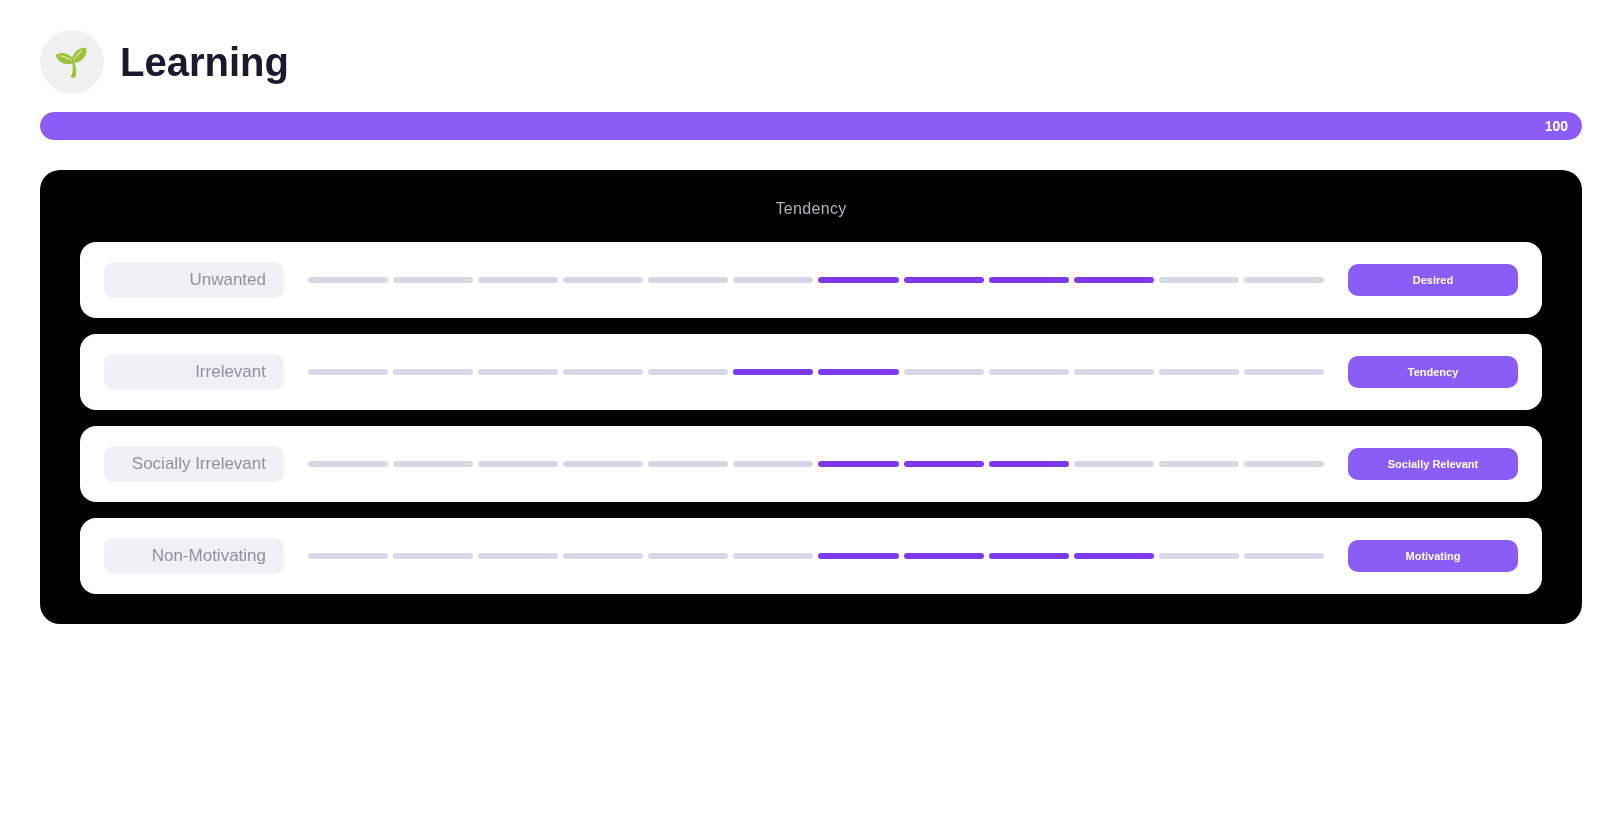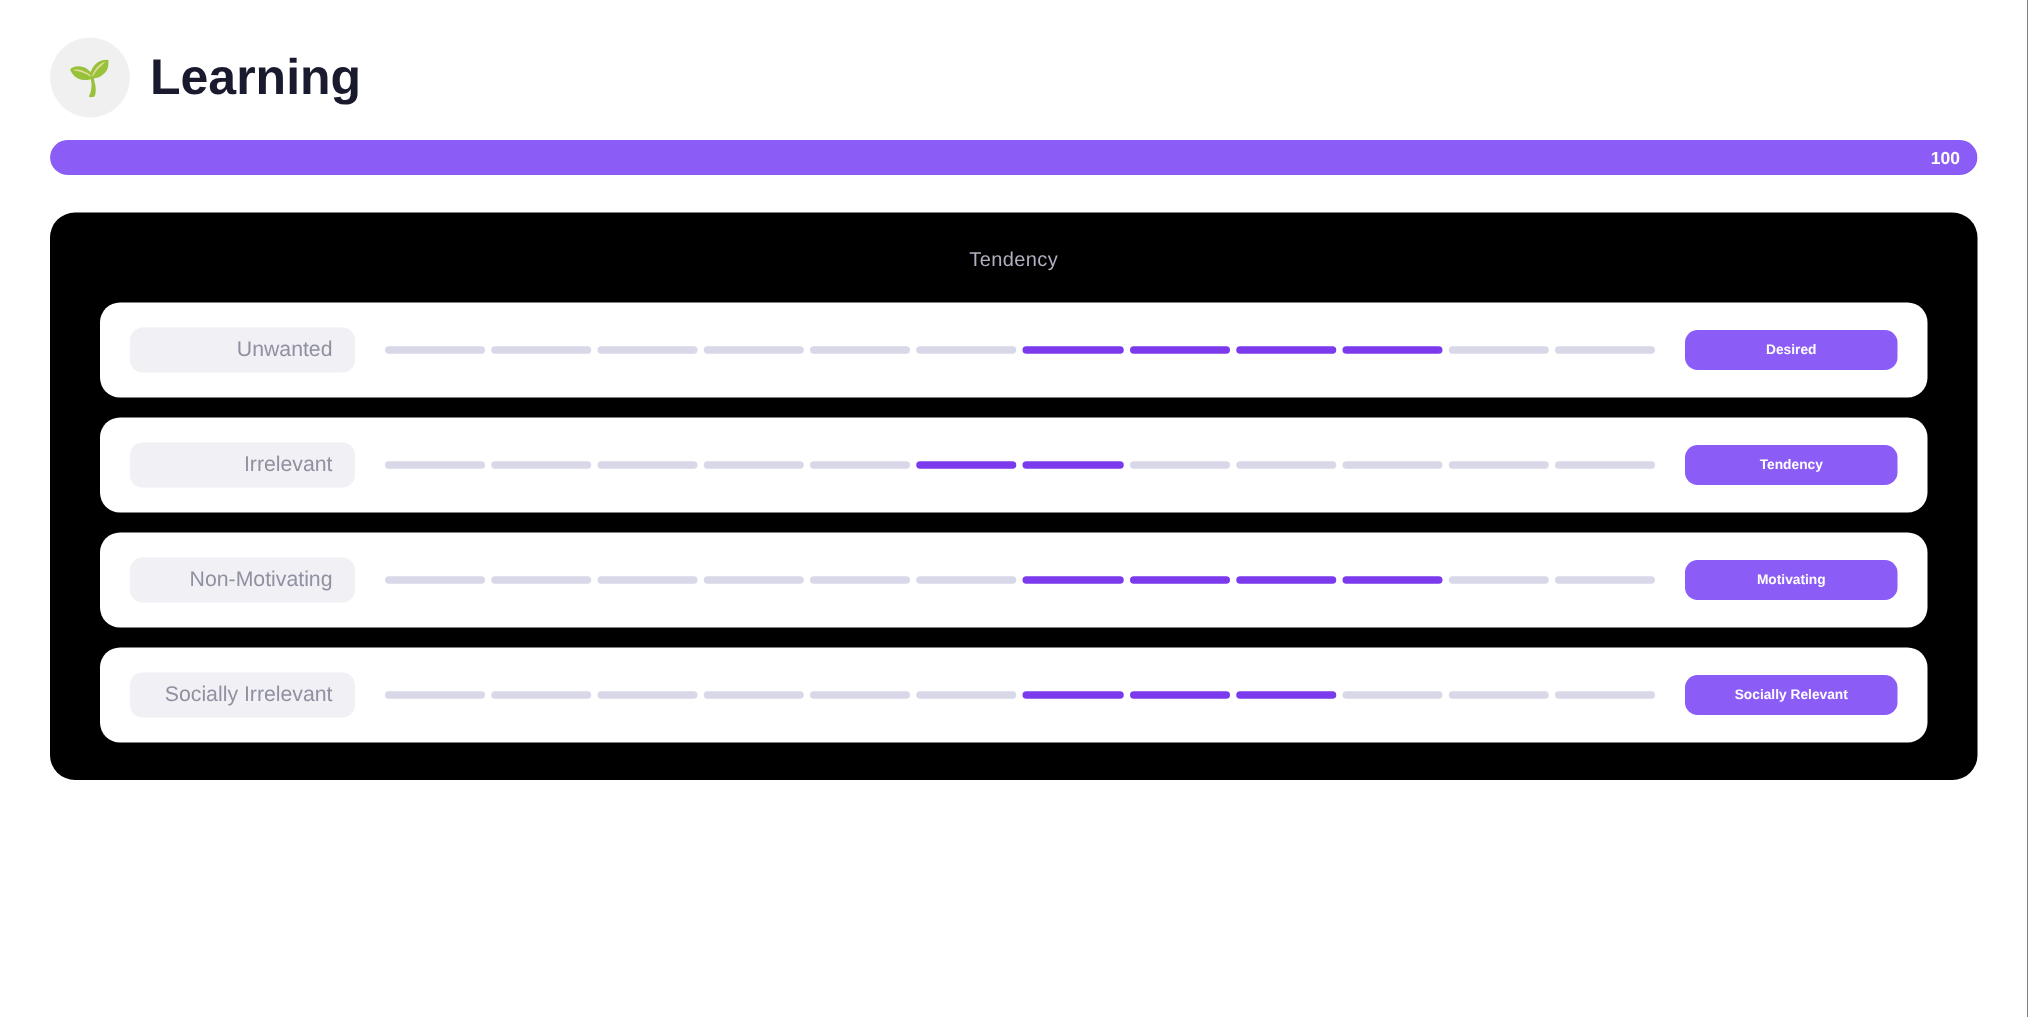--- a/index.html
+++ b/index.html
@@ -184,49 +184,49 @@
       <div class="seg inactive"></div>
       <div class="seg inactive"></div>
       <div class="seg inactive"></div>
       <div class="seg inactive"></div>
       <div class="seg inactive"></div>
     </div>
     <div class="right-label">Tendency</div>
   </div>
 
   <div class="row-item">
+    <div class="left-label">Socially Irrelevant</div>
+    <div class="slider-track">
+      <div class="seg inactive"></div>
+      <div class="seg inactive"></div>
+      <div class="seg inactive"></div>
+      <div class="seg inactive"></div>
+      <div class="seg inactive"></div>
+      <div class="seg inactive"></div>
+      <div class="seg active"></div>
+      <div class="seg active"></div>
+      <div class="seg active"></div>
+      <div class="seg inactive"></div>
+      <div class="seg inactive"></div>
+      <div class="seg inactive"></div>
+    </div>
+    <div class="right-label">Socially Relevant</div>
+  </div>
+
+  <div class="row-item">
     <div class="left-label">Non-Motivating</div>
     <div class="slider-track">
       <div class="seg inactive"></div>
       <div class="seg inactive"></div>
       <div class="seg inactive"></div>
       <div class="seg inactive"></div>
       <div class="seg inactive"></div>
       <div class="seg inactive"></div>
       <div class="seg active"></div>
       <div class="seg active"></div>
       <div class="seg active"></div>
       <div class="seg active"></div>
       <div class="seg inactive"></div>
       <div class="seg inactive"></div>
     </div>
     <div class="right-label">Motivating</div>
   </div>
-
-  <div class="row-item">
-    <div class="left-label">Socially Irrelevant</div>
-    <div class="slider-track">
-      <div class="seg inactive"></div>
-      <div class="seg inactive"></div>
-      <div class="seg inactive"></div>
-      <div class="seg inactive"></div>
-      <div class="seg inactive"></div>
-      <div class="seg inactive"></div>
-      <div class="seg active"></div>
-      <div class="seg active"></div>
-      <div class="seg active"></div>
-      <div class="seg inactive"></div>
-      <div class="seg inactive"></div>
-      <div class="seg inactive"></div>
-    </div>
-    <div class="right-label">Socially Relevant</div>
-  </div>
 </div>
 
 </body></html>

